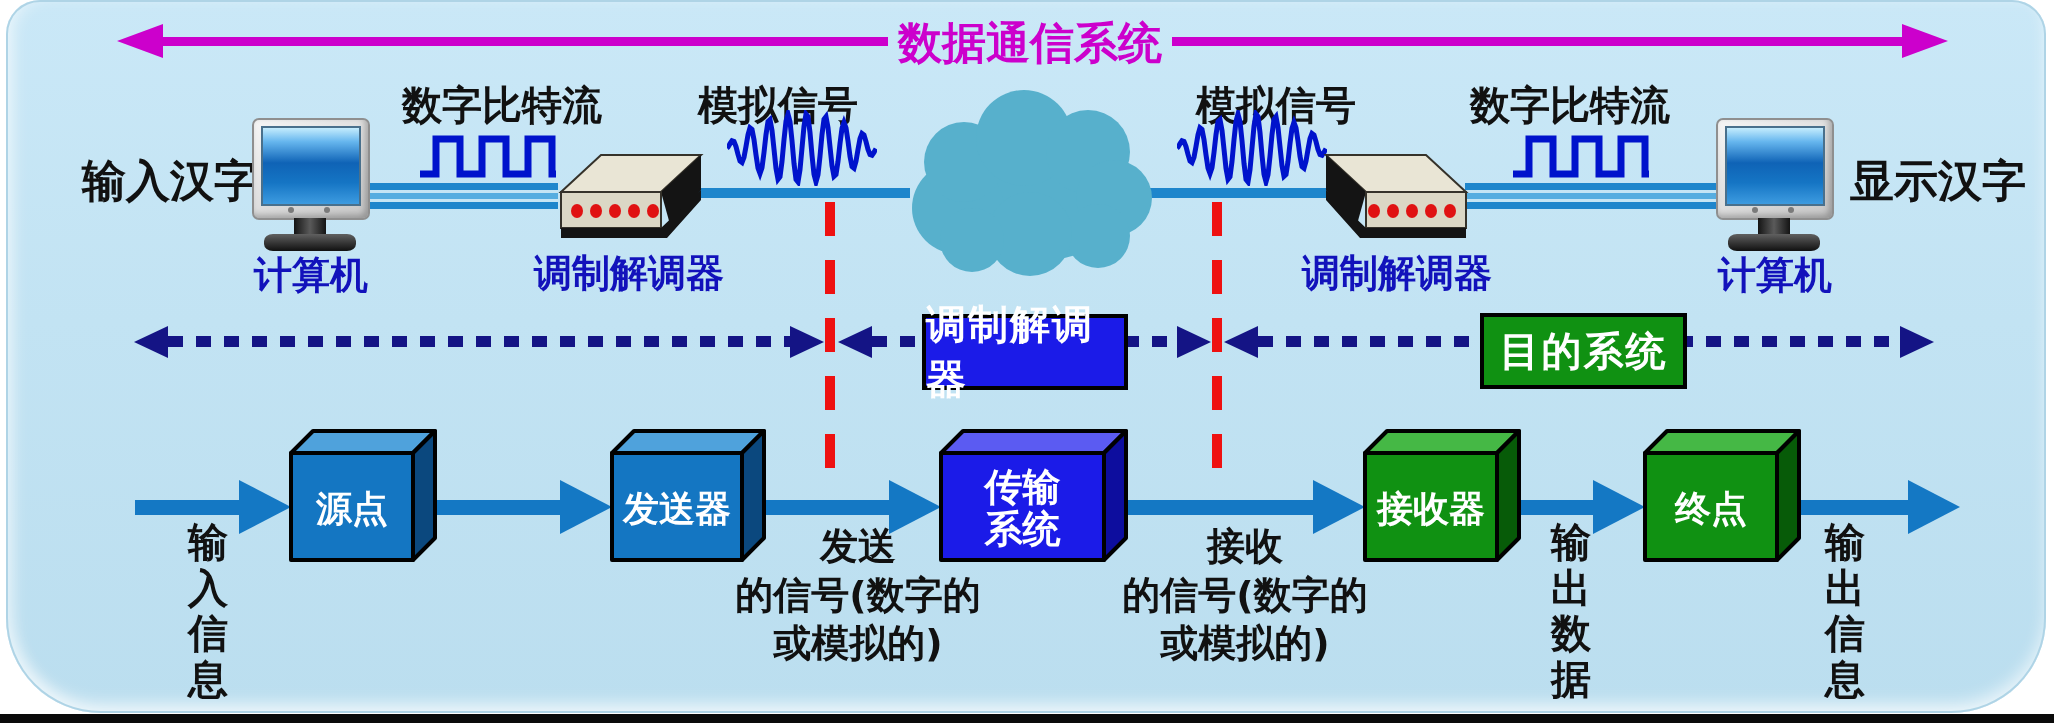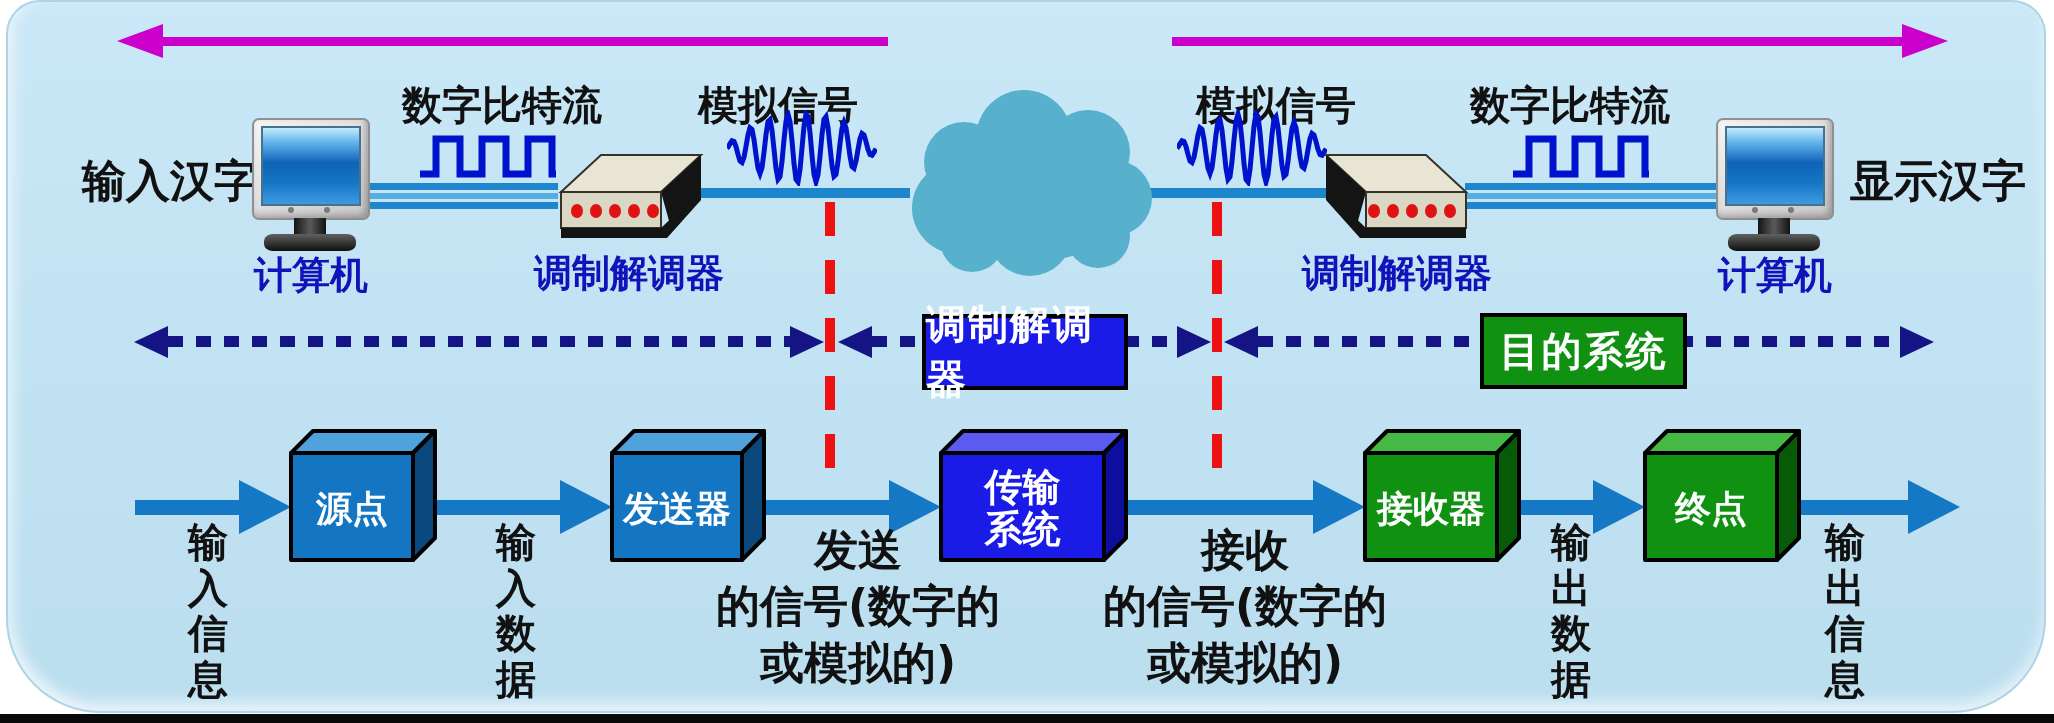--- a/index.html
+++ b/index.html
@@ -10,21 +10,21 @@
          background:linear-gradient(180deg,#CAE8F7 0%,#C2E3F3 45%,#BBDEEF 100%);
          box-shadow:inset 0 0 0 2px #AFD4E6, inset 0 -10px 16px rgba(255,255,255,.65),
                     inset 10px 0 14px rgba(255,255,255,.35);}
   #bottombar{position:absolute;left:0;bottom:0;width:2054px;height:9px;background:#0A0A0A;}
   .abs{position:absolute;}
   .lbl{position:absolute;font-weight:700;color:#111;text-align:center;white-space:nowrap;}
   .lbl-blue{color:#1212BB;}
   .lbl-magenta{color:#CC00CC;}
   .vlbl{position:absolute;font-weight:700;color:#111;font-size:40px;line-height:1.14;
         width:46px;word-break:break-all;text-align:center;}
-  .mlbl{position:absolute;font-weight:700;color:#111;font-size:44px;line-height:1.28;
+  .mlbl{position:absolute;font-weight:700;color:#111;font-size:38px;line-height:1.28;
         text-align:center;white-space:nowrap;}
   .hline{position:absolute;background:#1E86CC;}
   .titleline{position:absolute;top:37px;height:9px;background:#CC00CC;}
   .title-head{position:absolute;top:24px;width:0;height:0;
         border-top:17px solid transparent;border-bottom:17px solid transparent;}
   .dotline{position:absolute;top:336px;height:11px;
         background:repeating-linear-gradient(90deg,#141485 0 15px,transparent 15px 28px);}
   .dot-head{position:absolute;top:326px;width:0;height:0;
         border-top:16px solid transparent;border-bottom:16px solid transparent;}
   .sysbox{position:absolute;border:4px solid #000;display:flex;align-items:center;
@@ -51,20 +51,21 @@
 </head>
 <body>
 
 <div id="stage">
   <div id="panel"></div>
 
   <div class="titleline" style="left:161px;width:727px;"></div>
   <div class="titleline" style="left:1172px;width:732px;"></div>
   <div class="title-head" style="left:117px;border-right:46px solid #CC00CC;"></div>
   <div class="title-head" style="left:1902px;border-left:46px solid #CC00CC;"></div>
+  <div class="lbl lbl-magenta" style="left:880px;top:14px;width:300px;font-size:44px;">数据通信系统</div>
 
   <div class="hline" style="left:366px;top:183px;width:192px;height:7px;"></div>
   <div class="hline" style="left:366px;top:193px;width:192px;height:6px;background:#56ADE0;"></div>
   <div class="hline" style="left:366px;top:202px;width:192px;height:7px;"></div>
 
   <div class="hline" style="left:1465px;top:183px;width:255px;height:7px;"></div>
   <div class="hline" style="left:1465px;top:193px;width:255px;height:6px;background:#56ADE0;"></div>
   <div class="hline" style="left:1465px;top:202px;width:255px;height:7px;"></div>
 
   <div class="hline" style="left:695px;top:188px;width:215px;height:10px;"></div>
@@ -225,21 +226,20 @@
   <svg class="abs" style="left:1643px;top:427px;" width="160" height="137" viewBox="0 0 160 137">
     <g stroke="#000" stroke-width="4" stroke-linejoin="round">
       <polygon points="2,26 24,4 156,4 134,26" fill="#45B845"></polygon>
       <polygon points="134,26 156,4 156,111 134,133" fill="#075B08"></polygon>
       <polygon points="2,26 134,26 134,133 2,133" fill="#109112"></polygon>
     </g>
   </svg>
   <div class="boxtext" style="left:1645px;top:455px;width:132px;height:107px;">终点</div>
 
   <div class="vlbl" style="left:185px;top:520px;">输入信息</div>
-  <div class="vlbl" style="left:493px;top:520px;">输入数据</div>
   <div class="mlbl" style="left:698px;top:522px;width:320px;">
     <div>发送</div>
     <div>的信号(数字的</div>
     <div>或模拟的)</div>
   </div>
   <div class="mlbl" style="left:1085px;top:522px;width:320px;">
     <div>接收</div>
     <div>的信号(数字的</div>
     <div>或模拟的)</div>
   </div>

